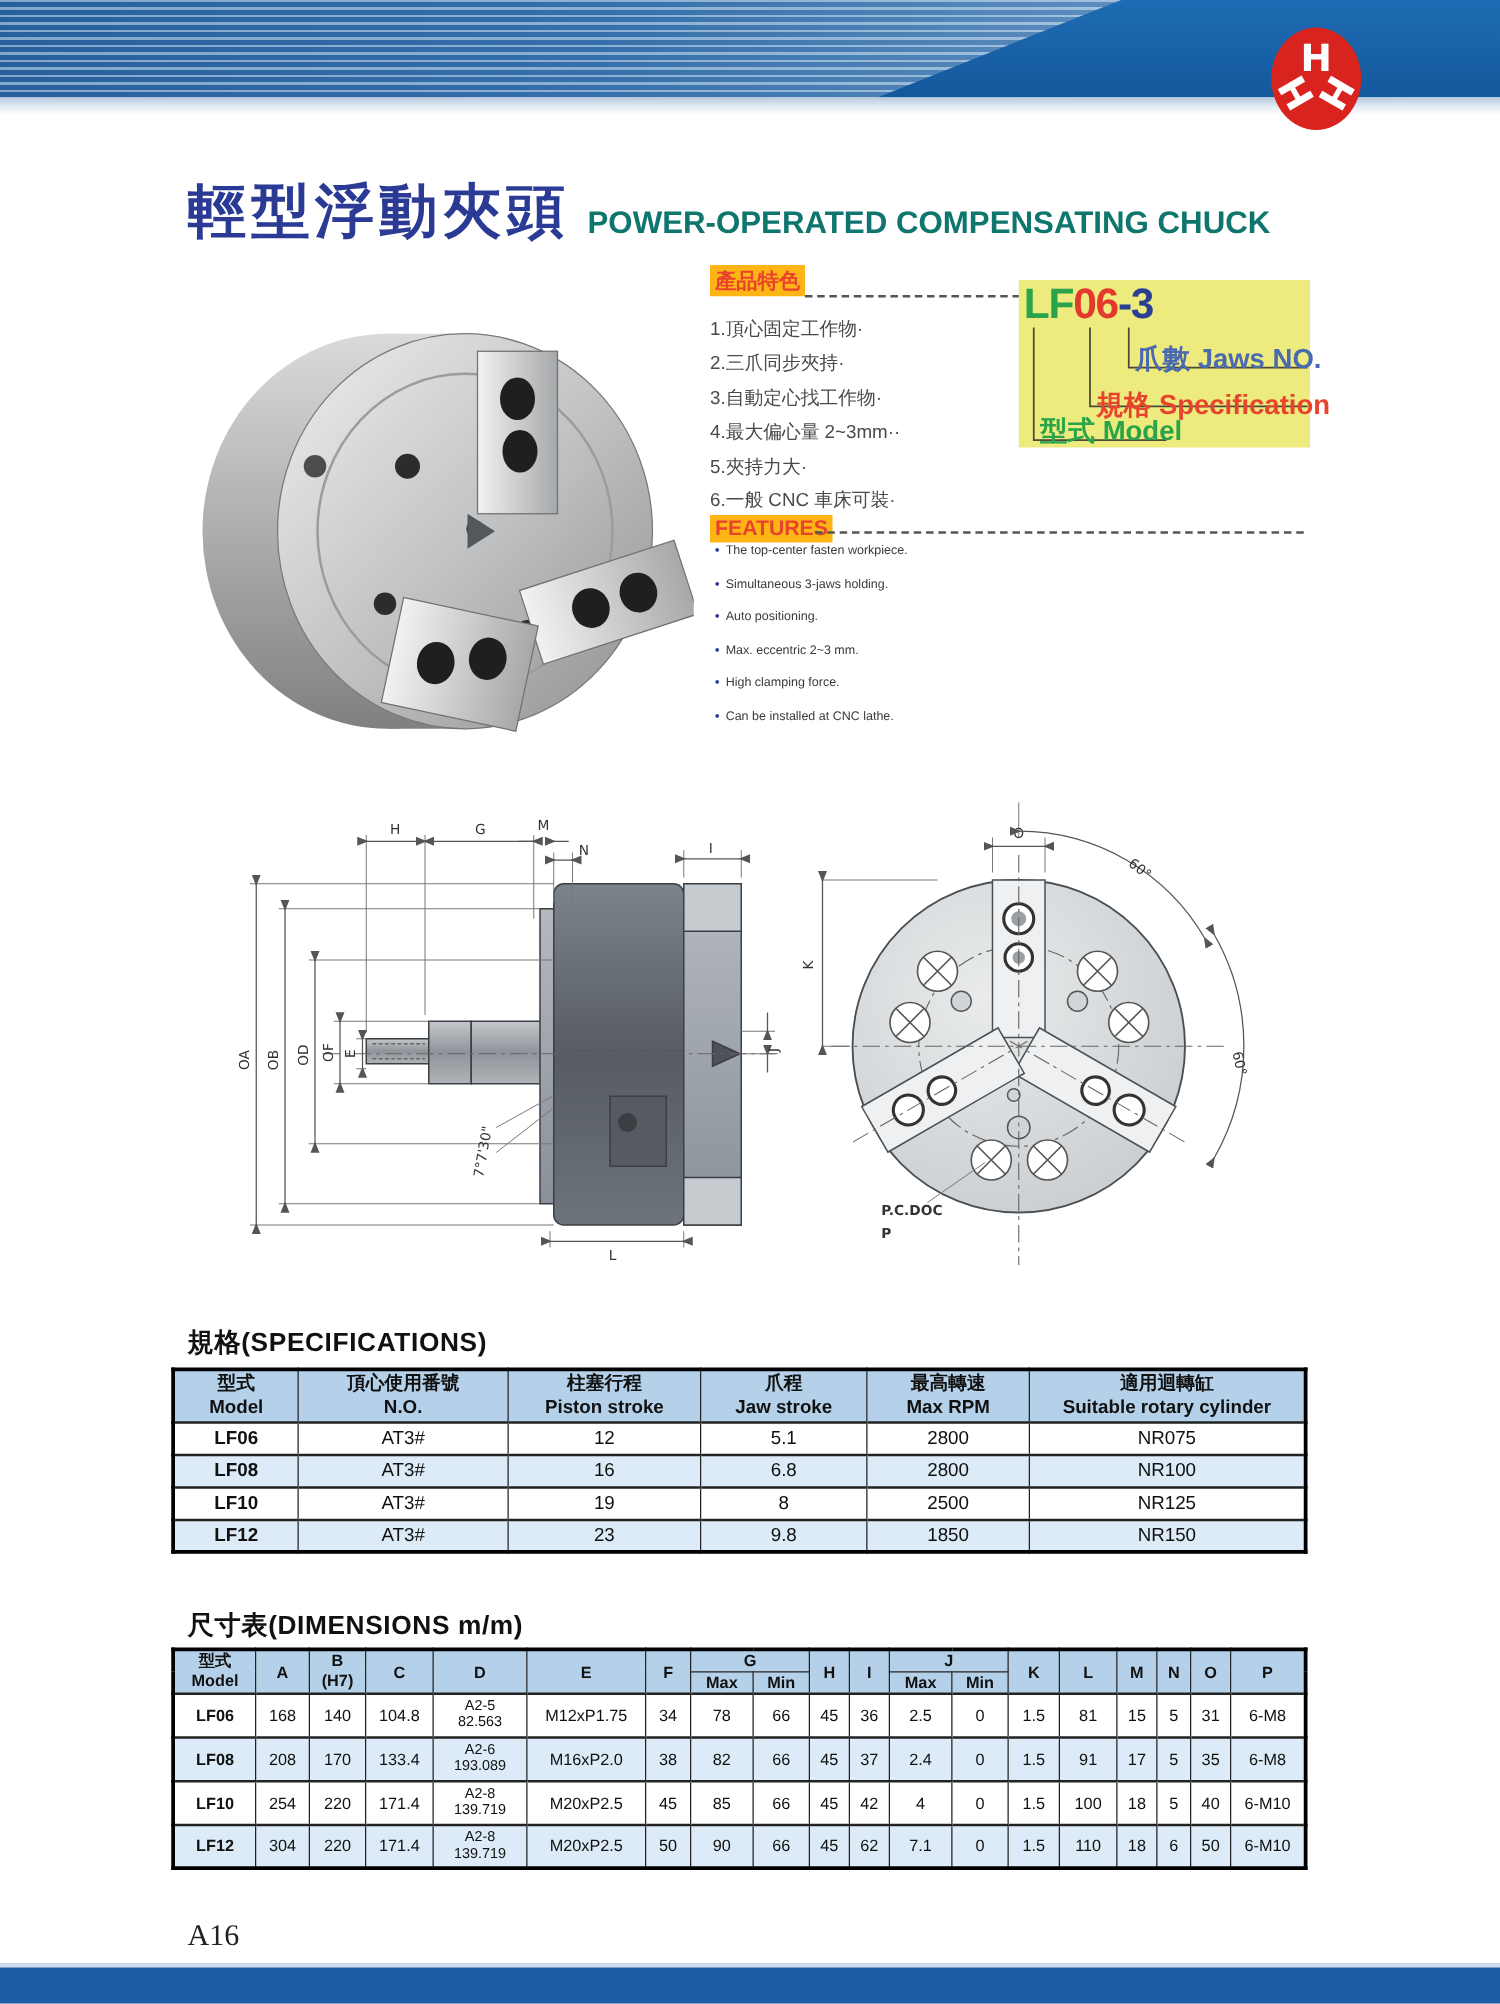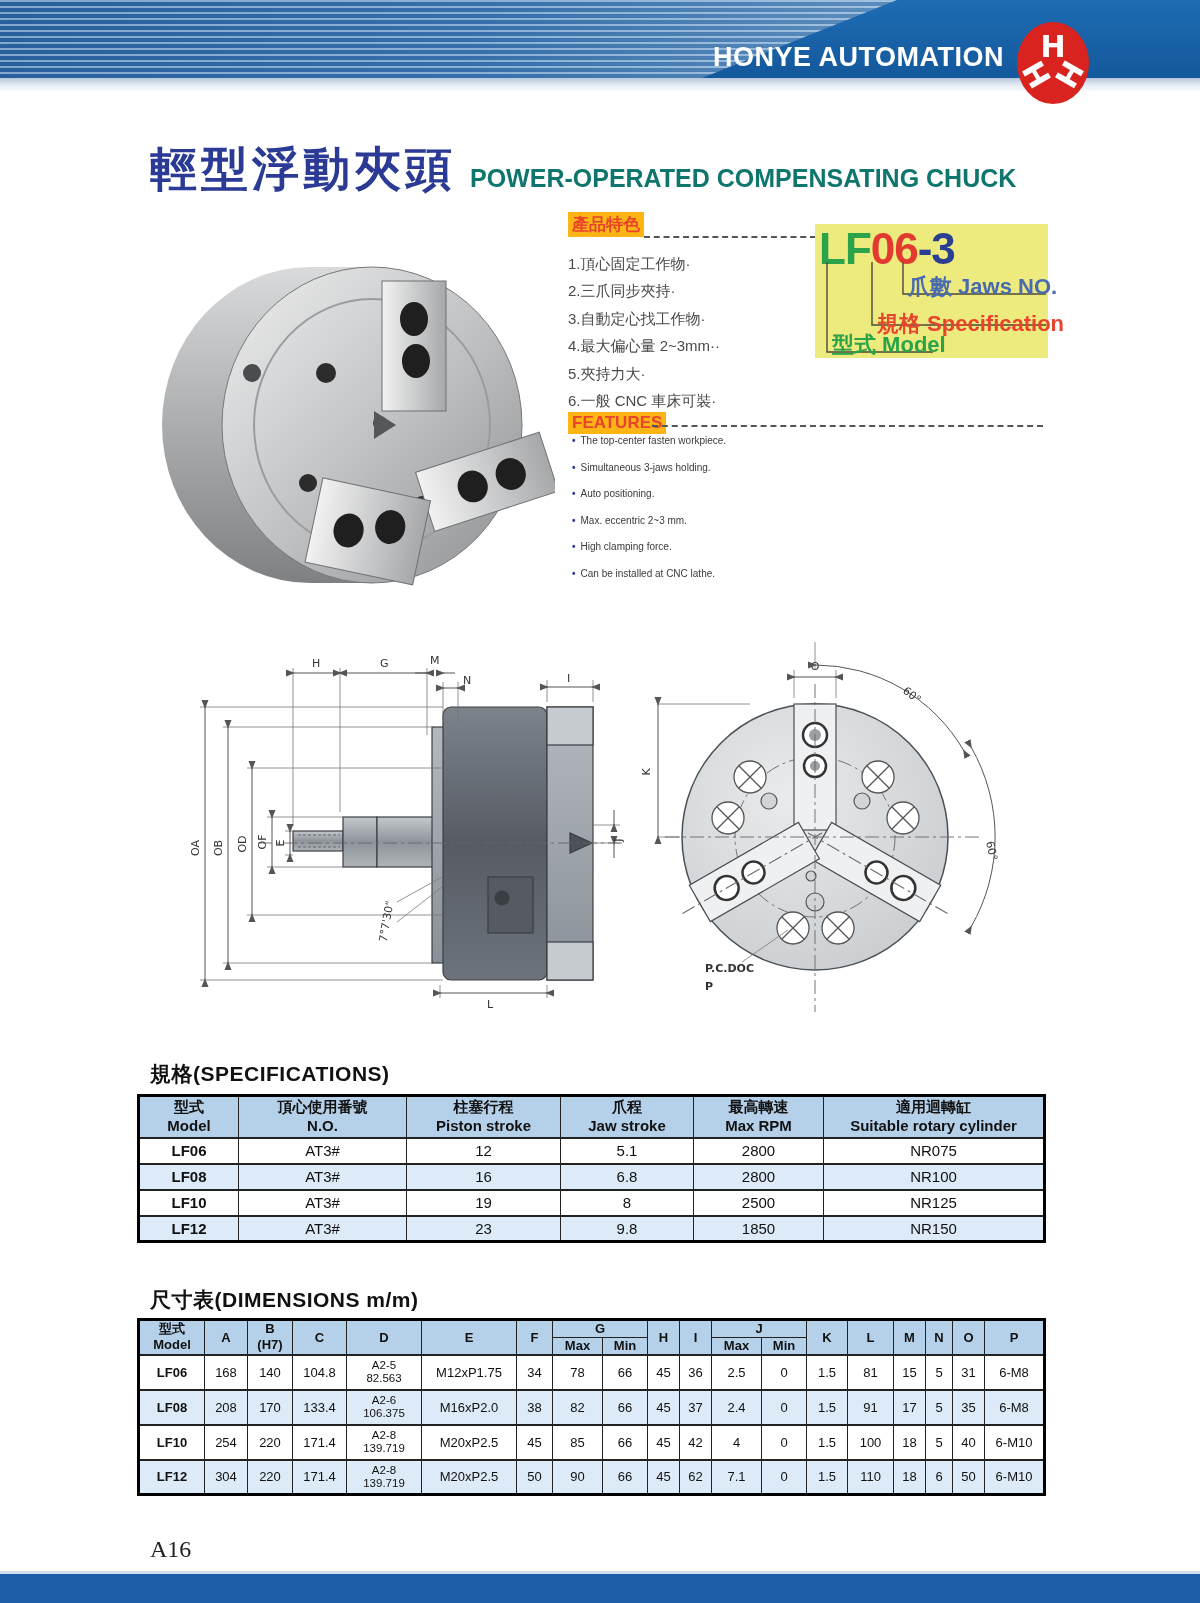--- a/index.html
+++ b/index.html
@@ -33,21 +33,21 @@
   
   .hl { display:inline-block; background:#fcb515; color:#e8432c; font-weight:bold;
     font-size:17px; padding:1px 4px; }
   .feat-zh-head { position:absolute; left:568px; top:212px; }
   .dash-1 { position:absolute; left:644px; top:236px; width:172px; border-top:2px dashed #555; }
   .feat-zh-list { position:absolute; left:568px; top:250px; font-size:15px; color:#4a4a4a;
     line-height:27.4px; }
 
   
   .code-box { position:absolute; left:815px; top:224px; width:233px; height:134px; background:#edea7e; }
-  .code-text { position:absolute; left:819px; top:224px; font-size:44px; font-weight:bold;
+  .code-text { position:absolute; left:819px; top:224px; font-size:34px; font-weight:bold;
     letter-spacing:-1px; }
   .code-text .c-g { color:#2aa34a; } .code-text .c-r { color:#e23a2e; } .code-text .c-b { color:#2b3f92; }
   .code-lines { position:absolute; left:815px; top:224px; }
   .code-lab { position:absolute; font-size:22px; font-weight:bold; white-space:nowrap; }
   .lab-jaws  { left:908px; top:272px; color:#4a6ab0; }
   .lab-spec  { left:877px; top:309px; color:#e8432c; }
   .lab-model { left:832px; top:330px; color:#2aa34a; }
 
   
   .feat-en-head { position:absolute; left:568px; top:412px; }
@@ -95,21 +95,20 @@
     background:#1d5da7; border-top:3px solid #cfdcea; }
 </style>
 </head>
 <body>
 
 <div class="page">
 
   <div class="band"></div>
   <div class="band-solid"></div>
   <div class="band-strip"></div>
-  <div class="brand">HONYE AUTOMATION</div>
   <svg class="logo" width="74" height="84" viewBox="0 0 74 84">
     <ellipse cx="37" cy="42" rx="36" ry="41" fill="#d8231f"></ellipse>
     <g fill="#fff" font-family="DejaVu Sans, sans-serif" font-weight="bold" font-size="30" text-anchor="middle">
       <text x="37" y="36">H</text>
       <text x="37" y="36" transform="rotate(120 37 44)">H</text>
       <text x="37" y="36" transform="rotate(240 37 44)">H</text>
     </g>
   </svg>
 
   <div class="title-zh">輕型浮動夾頭</div>
@@ -557,21 +556,21 @@
         <td>5</td>
         <td>31</td>
         <td>6-M8</td>
       </tr>
         <tr>
         <td>LF08</td>
         <td>208</td>
         <td>170</td>
         <td>133.4</td>
         <td>A2-6
-106.375</td>
+193.089</td>
         <td>M16xP2.0</td>
         <td>38</td>
         <td>82</td>
         <td>66</td>
         <td>45</td>
         <td>37</td>
         <td>2.4</td>
         <td>0</td>
         <td>1.5</td>
         <td>91</td>

